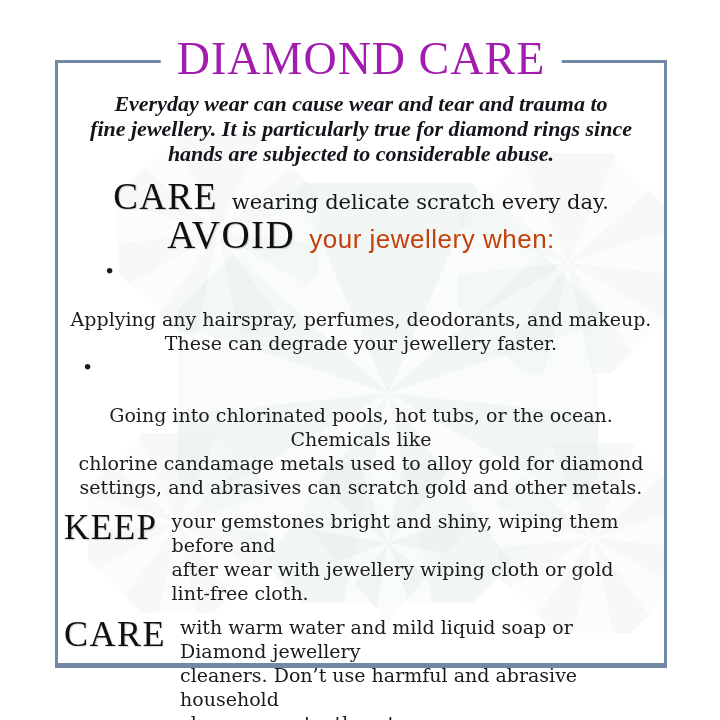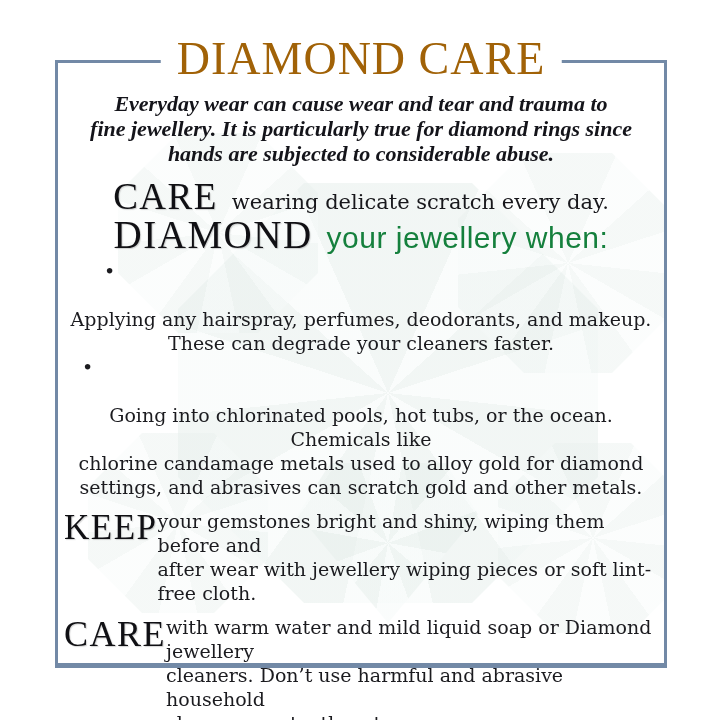--- a/index.html
+++ b/index.html
@@ -35,21 +35,21 @@
   .title {
     position: absolute;
     top: -34px; left: 50%;
     transform: translateX(-50%);
     background: #ffffff;
     padding: 0 16px;
     font-family: "Liberation Serif", serif;
     font-size: 46px;
     line-height: 60px;
     letter-spacing: 1px;
-    color: #a16207;
+    color: #a21caf;
     white-space: nowrap;
   }
 
   .content { position: relative; z-index: 2; height: 100%; }
 
   
   .intro {
     margin-top: 28px;
     text-align: center;
     font-family: "Liberation Serif", serif;
@@ -82,23 +82,23 @@
   }
   .h-avoid   { font-size: 37px; }
   .h-remove  { font-size: 39px; }
 
   .avoid-text {
     font-size: 21px;
     color: #17171b;
   }
   .remove-text {
     font-family: "Liberation Sans", sans-serif;
-    font-size: 30px;
+    font-size: 26px;
     letter-spacing: .5px;
-    color: #15803d;
+    color: #c2410c;
   }
 
   
   .bullets { margin-top: 4px; }
   .bullet-item {
     position: relative;
     text-align: center;
     font-size: 19px;
     line-height: 24px;
     white-space: pre-line;
@@ -110,20 +110,21 @@
     font-size: 19px;
   }
   .bullet-1 .bullet-glyph { left: 46px; }
   .bullet-2 .bullet-glyph { left: 24px; }
 
   
   .left-sections { margin-top: 10px; padding: 0 10px 0 6px; }
   .lsec {
     display: flex;
     align-items: flex-start;
+    gap: 14px;
   }
   .lsec .sec-heading { margin-top: 1px; }
   .h-keep    { font-size: 35px; }
   .h-clean   { font-size: 36px; }
   .lsec-text {
     font-size: 19px;
     line-height: 24px;
     white-space: pre-line;
     color: #1b1b1f;
     padding-top: 0px;
@@ -152,44 +153,44 @@
     <div class="intro">Everyday wear can cause wear and tear and trauma to
 fine jewellery. It is particularly true for diamond rings since
 hands are subjected to considerable abuse.</div>
 
     <div class="center-row row-avoid">
       <span class="sec-heading h-avoid">CARE</span>
       <span class="avoid-text">wearing delicate scratch every day.</span>
     </div>
 
     <div class="center-row row-remove">
-      <span class="sec-heading h-remove">DIAMOND</span>
+      <span class="sec-heading h-remove">AVOID</span>
       <span class="remove-text">your jewellery when:</span>
     </div>
 
     <div class="bullets">
       <div class="bullet-item bullet-1">
         <span class="bullet-glyph">•</span>
         <span>Applying any hairspray, perfumes, deodorants, and makeup.
-These can degrade your cleaners faster.</span>
+These can degrade your jewellery faster.</span>
       </div>
       <div class="bullet-item bullet-2">
         <span class="bullet-glyph">•</span>
         <span>Going into chlorinated pools, hot tubs, or the ocean. Chemicals like
 chlorine candamage metals used to alloy gold for diamond
 settings, and abrasives can scratch gold and other metals.</span>
       </div>
     </div>
 
     <div class="left-sections">
 
       <div class="lsec sec-keep">
         <span class="sec-heading h-keep">KEEP</span>
         <span class="lsec-text">your gemstones bright and shiny, wiping them before and
-after wear with jewellery wiping pieces or soft lint-free cloth.</span>
+after wear with jewellery wiping cloth or gold lint-free cloth.</span>
       </div>
 
       <div class="lsec sec-clean">
         <span class="sec-heading h-clean">CARE</span>
         <span class="lsec-text">with warm water and mild liquid soap or Diamond jewellery
 cleaners. Don’t use harmful and abrasive household
 cleansers or toothpaste</span>
       </div>
 
     </div>

